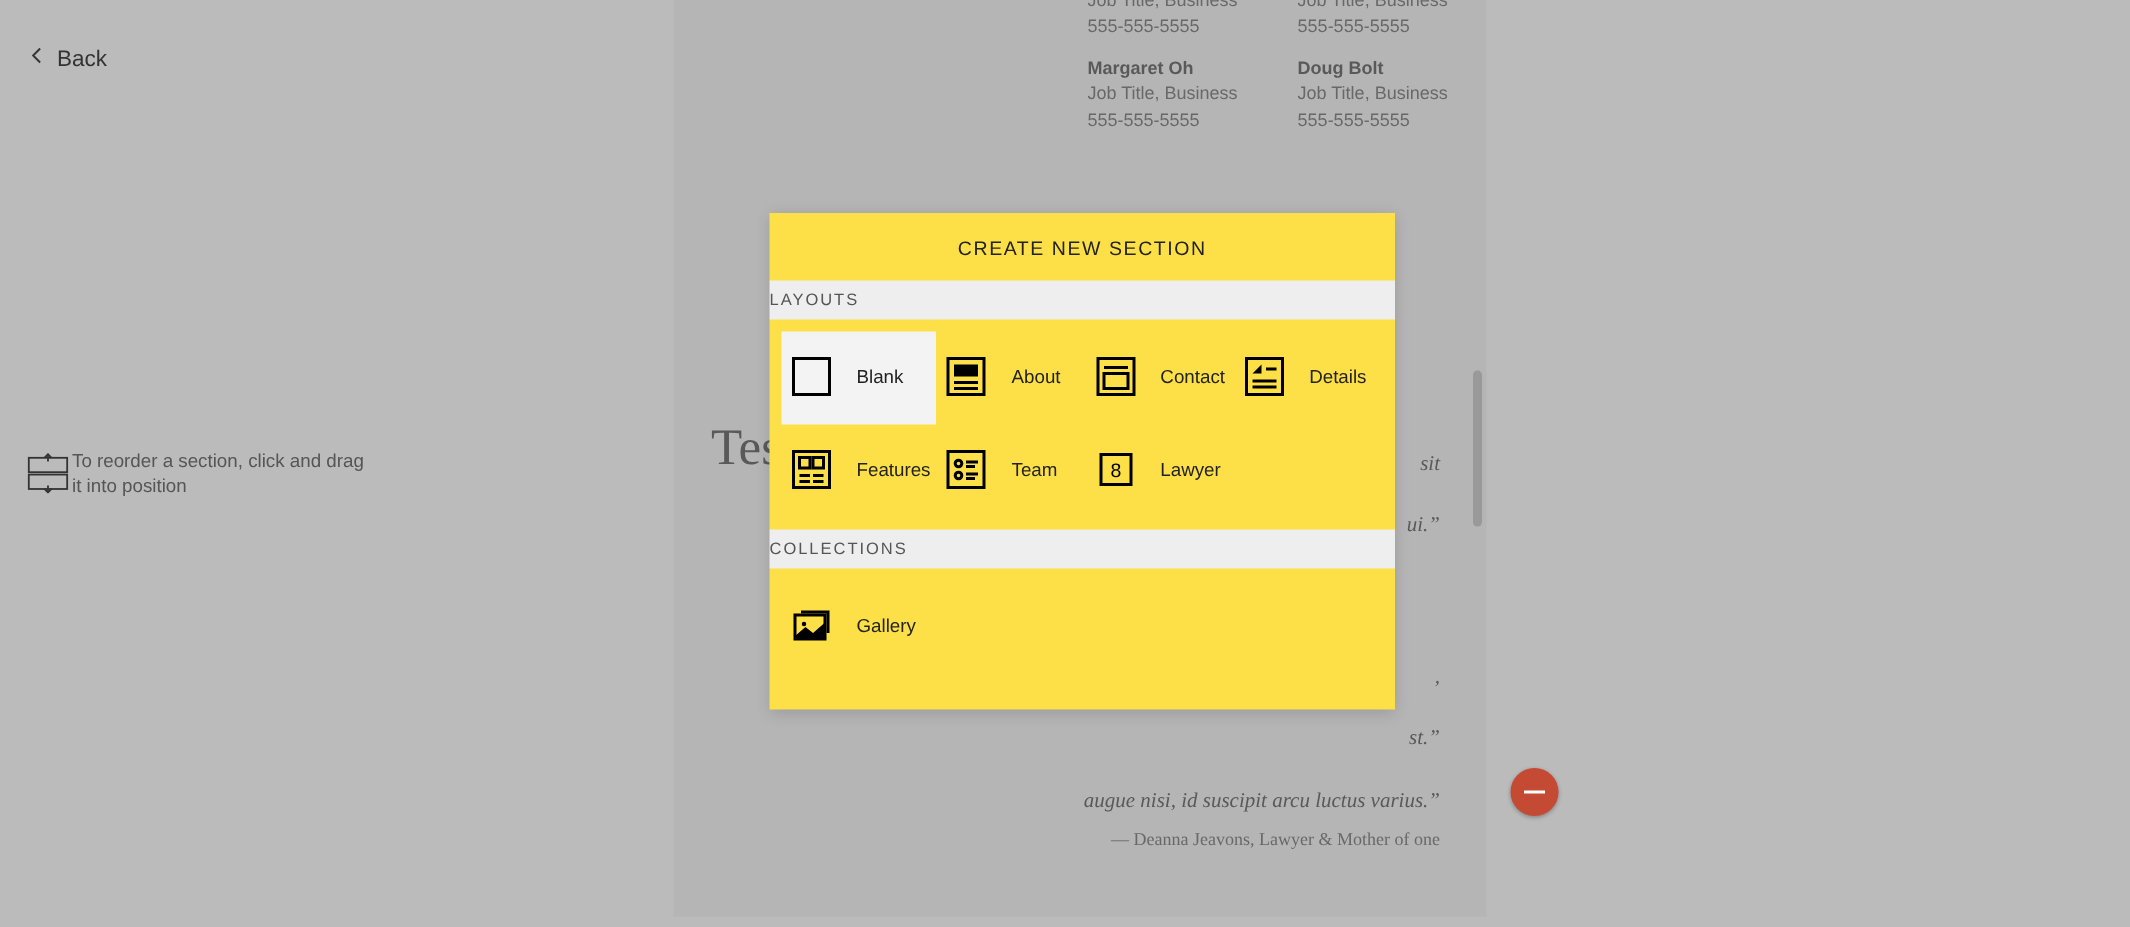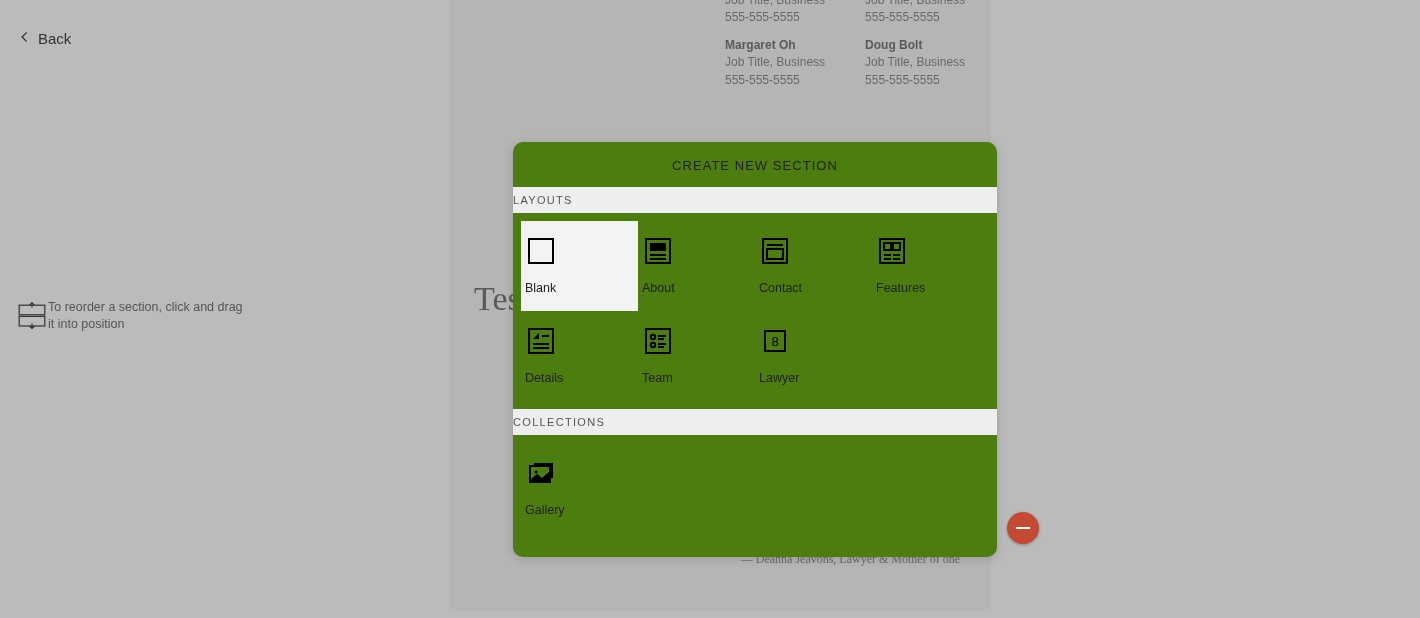--- a/index.html
+++ b/index.html
@@ -18,25 +18,25 @@
   .contacts .block { line-height:1.45; }
   .contacts .block .name { font-weight:700; color:#333; }
   .testimonials-heading { position:absolute; top:300px; left:24px; font-family: Georgia, 'Times New Roman', serif; font-weight:400; font-size:34px; color:#333; }
   .quote-block { position:absolute; left:270px; right:30px; font-family: Georgia, serif; font-style:italic; font-size:14px; color:#333; line-height:1.45; }
   .quote1 { top:320px;}
   .quote2 { top:545px;}
   .attrib { font-size:12px; color:#555; font-style:normal; display:block; margin-top:6px;}
 
   .page-shade { position:absolute; left:450px; top:-20px; width:540px; height:630px; background: rgba(120,120,120,0.55); }
 
-  .modal { position:absolute; left:513px; top:142px; width:484px; background:#4d7c0f; border-radius:10px; box-shadow: 0 2px 10px rgba(0,0,0,0.15); overflow:hidden; }
+  .modal { position:absolute; left:513px; top:142px; width:417px; background:#fde047; border-radius:0; box-shadow: 0 2px 10px rgba(0,0,0,0.15); overflow:hidden; }
   .modal-title { text-align:center; font-size:13px; letter-spacing:0.08em; color:#222; padding:16px 0 14px; font-weight:500; }
   .modal-header { background:#eee; text-align:left; font-size:11px; letter-spacing:0.12em; color:#555; padding:7px 0; font-weight:500;}
   .layouts-grid { display:grid; grid-template-columns: repeat(4, 1fr); padding:8px; }
-  .layout-item { display:flex; flex-direction:column; align-items:flex-start; gap:14px; padding:14px 4px 16px; cursor:pointer; }
+  .layout-item { display:flex; flex-direction:row; align-items:center; gap:14px; padding:14px 4px 16px; cursor:pointer; }
   .layout-item.selected { background:#f3f3f3; }
   .layout-item .icon-box { width:32px; height:32px; display:flex; align-items:center; justify-content:center; }
   .layout-item .icon-box svg { width:30px; height:30px; }
   .layout-item .lbl { font-size:12.5px; color:#222; }
   .collections-grid { display:grid; grid-template-columns: repeat(4, 1fr); padding:8px 8px 24px; }
 
   .remove-fab { position:absolute; left:1007px; top:512px; width:32px; height:32px; border-radius:50%; background:#c44a33; display:flex; align-items:center; justify-content:center; box-shadow:0 1px 3px rgba(0,0,0,0.3); cursor:pointer;}
   .remove-fab .bar { width:14px; height:2px; background:#fff; }
 
   .scroll-thumb { position:absolute; left:982px; top:247px; width:6px; height:104px; background:#999; border-radius:3px; }
@@ -142,44 +142,44 @@
           <rect x="7" y="13" width="16" height="10"></rect>
         </svg>
       </span>
       <span class="lbl">Contact</span>
     </div>
 
     <div class="layout-item">
       <span class="icon-box">
         <svg viewBox="0 0 30 30" fill="none" stroke="#000" stroke-width="2">
           <rect x="3" y="3" width="24" height="24"></rect>
+          <polygon points="7,13 13,7 13,13" fill="#000" stroke="none"></polygon>
+          <line x1="16" y1="10" x2="23" y2="10"></line>
+          <line x1="7" y1="18" x2="23" y2="18"></line>
+          <line x1="7" y1="22" x2="23" y2="22"></line>
+        </svg>
+      </span>
+      <span class="lbl">Details</span>
+    </div>
+
+    <div class="layout-item">
+      <span class="icon-box">
+        <svg viewBox="0 0 30 30" fill="none" stroke="#000" stroke-width="2">
+          <rect x="3" y="3" width="24" height="24"></rect>
           <rect x="7" y="7" width="7" height="7"></rect>
           <rect x="16" y="7" width="7" height="7"></rect>
           <line x1="7" y1="19" x2="14" y2="19"></line>
           <line x1="16" y1="19" x2="23" y2="19"></line>
           <line x1="7" y1="23" x2="14" y2="23"></line>
           <line x1="16" y1="23" x2="23" y2="23"></line>
         </svg>
       </span>
       <span class="lbl">Features</span>
     </div>
 
-    <div class="layout-item">
-      <span class="icon-box">
-        <svg viewBox="0 0 30 30" fill="none" stroke="#000" stroke-width="2">
-          <rect x="3" y="3" width="24" height="24"></rect>
-          <polygon points="7,13 13,7 13,13" fill="#000" stroke="none"></polygon>
-          <line x1="16" y1="10" x2="23" y2="10"></line>
-          <line x1="7" y1="18" x2="23" y2="18"></line>
-          <line x1="7" y1="22" x2="23" y2="22"></line>
-        </svg>
-      </span>
-      <span class="lbl">Details</span>
-    </div>
-
 
     <div class="layout-item">
       <span class="icon-box">
         <svg viewBox="0 0 30 30" fill="none" stroke="#000" stroke-width="2">
           <rect x="3" y="3" width="24" height="24"></rect>
           <circle cx="10" cy="11" r="2.2"></circle>
           <circle cx="10" cy="19" r="2.2"></circle>
           <line x1="15" y1="10" x2="23" y2="10"></line>
           <line x1="15" y1="13" x2="21" y2="13"></line>
           <line x1="15" y1="18" x2="23" y2="18"></line>

